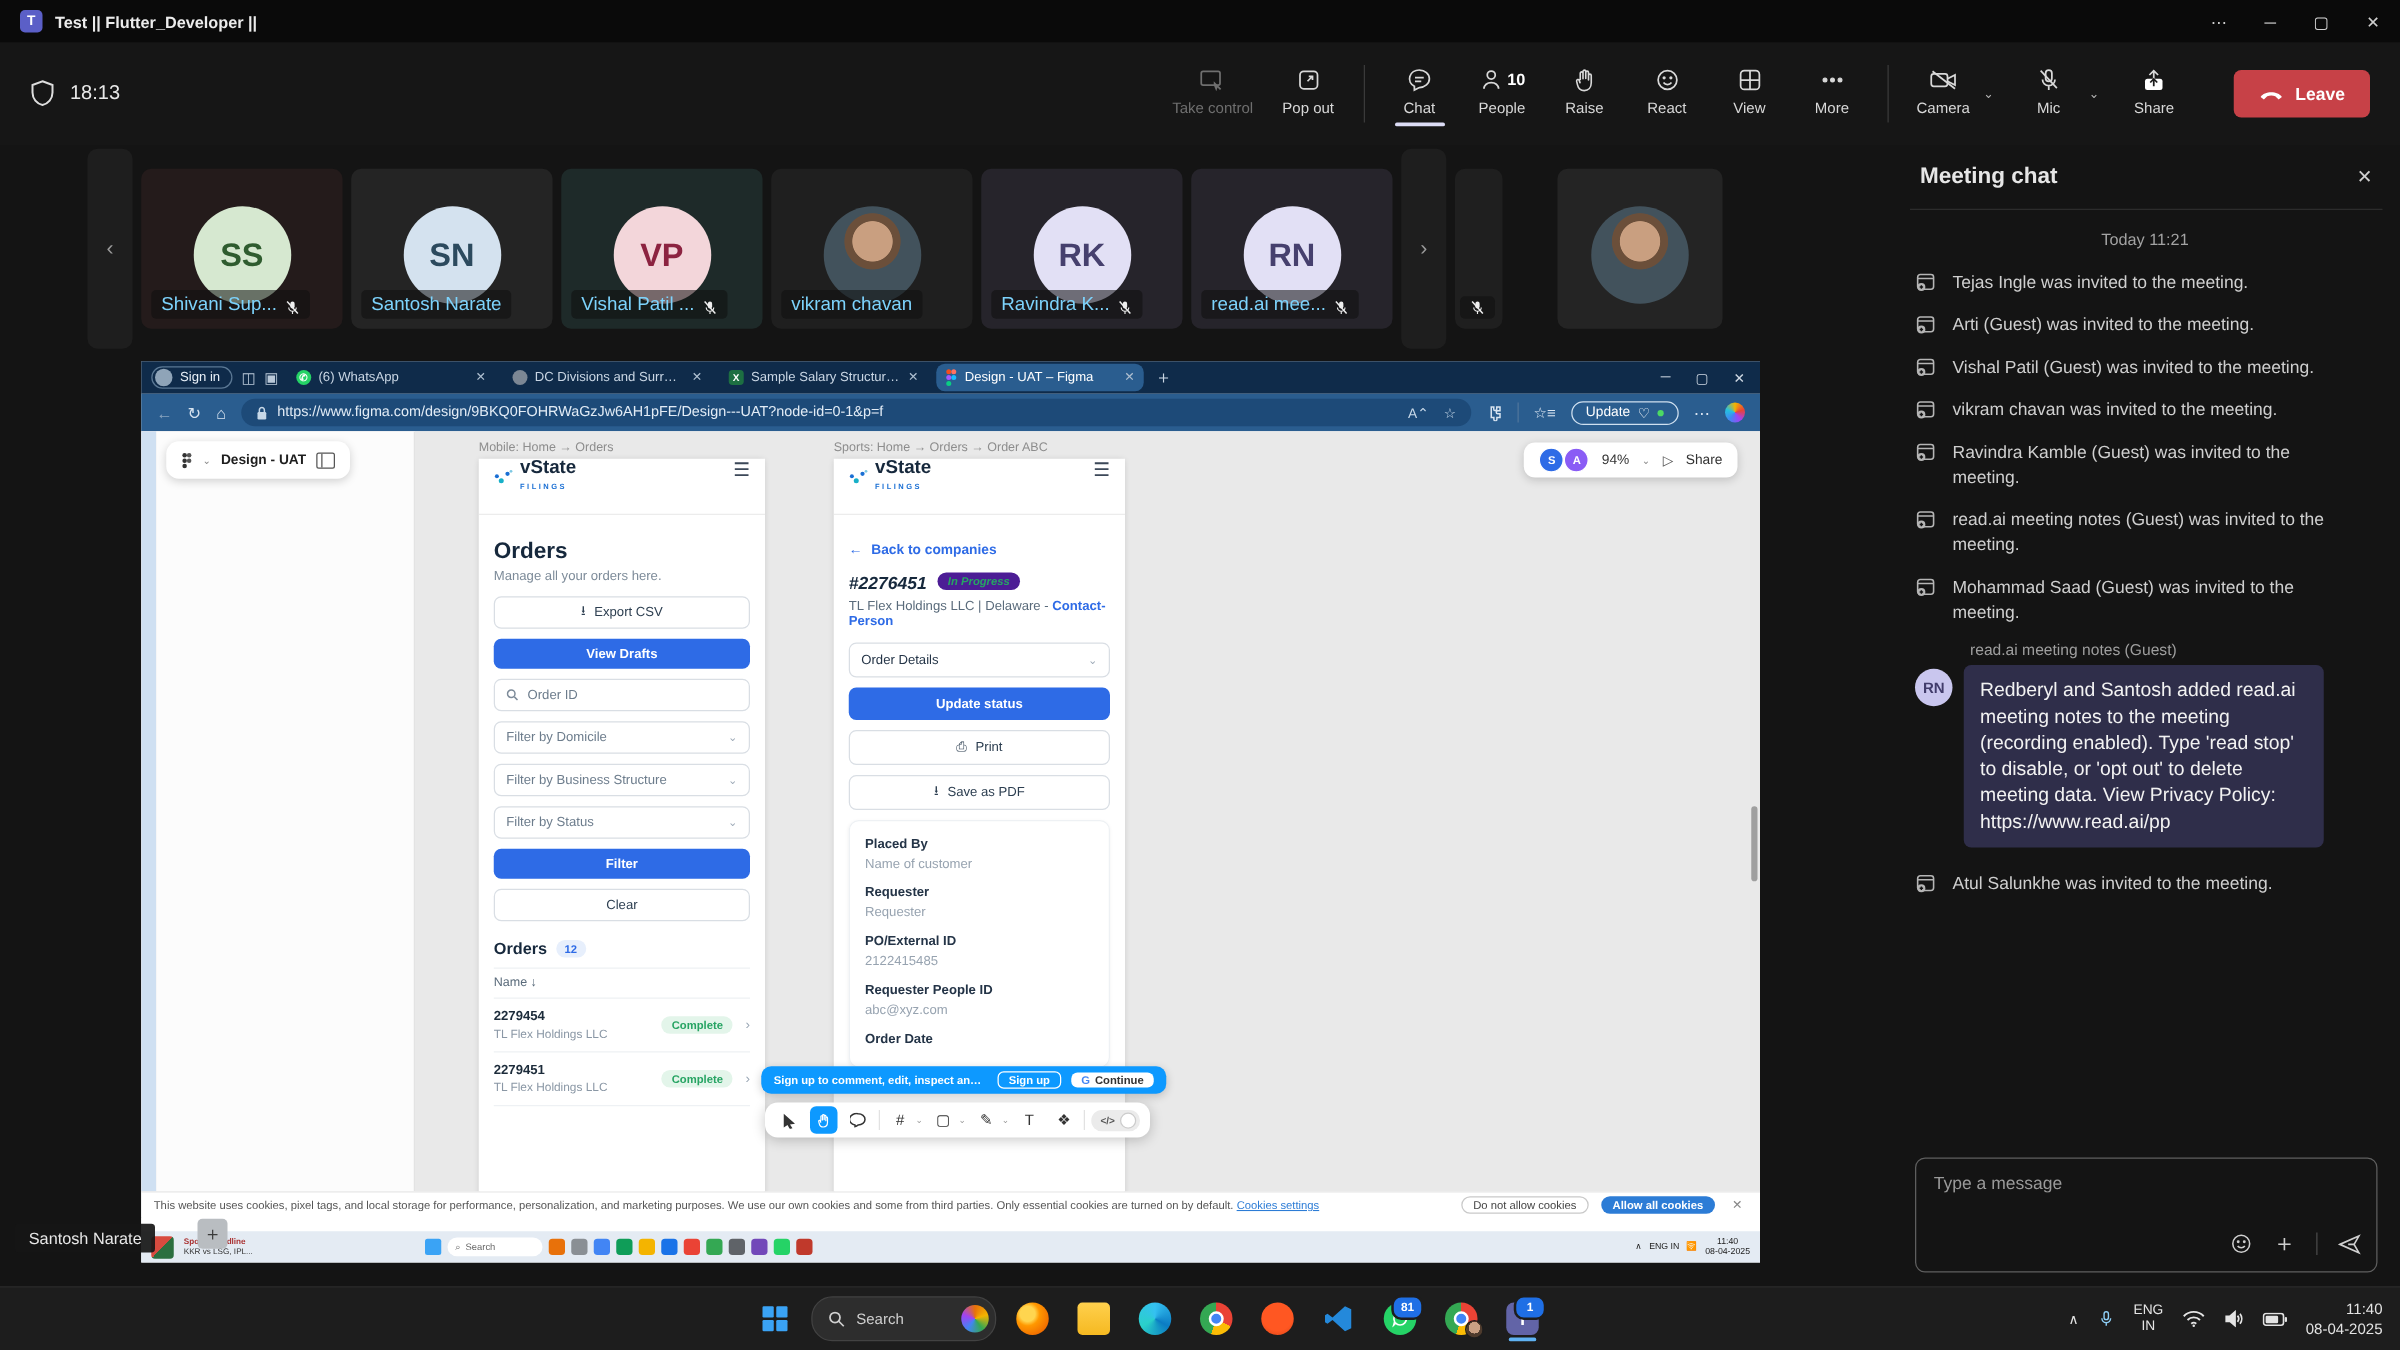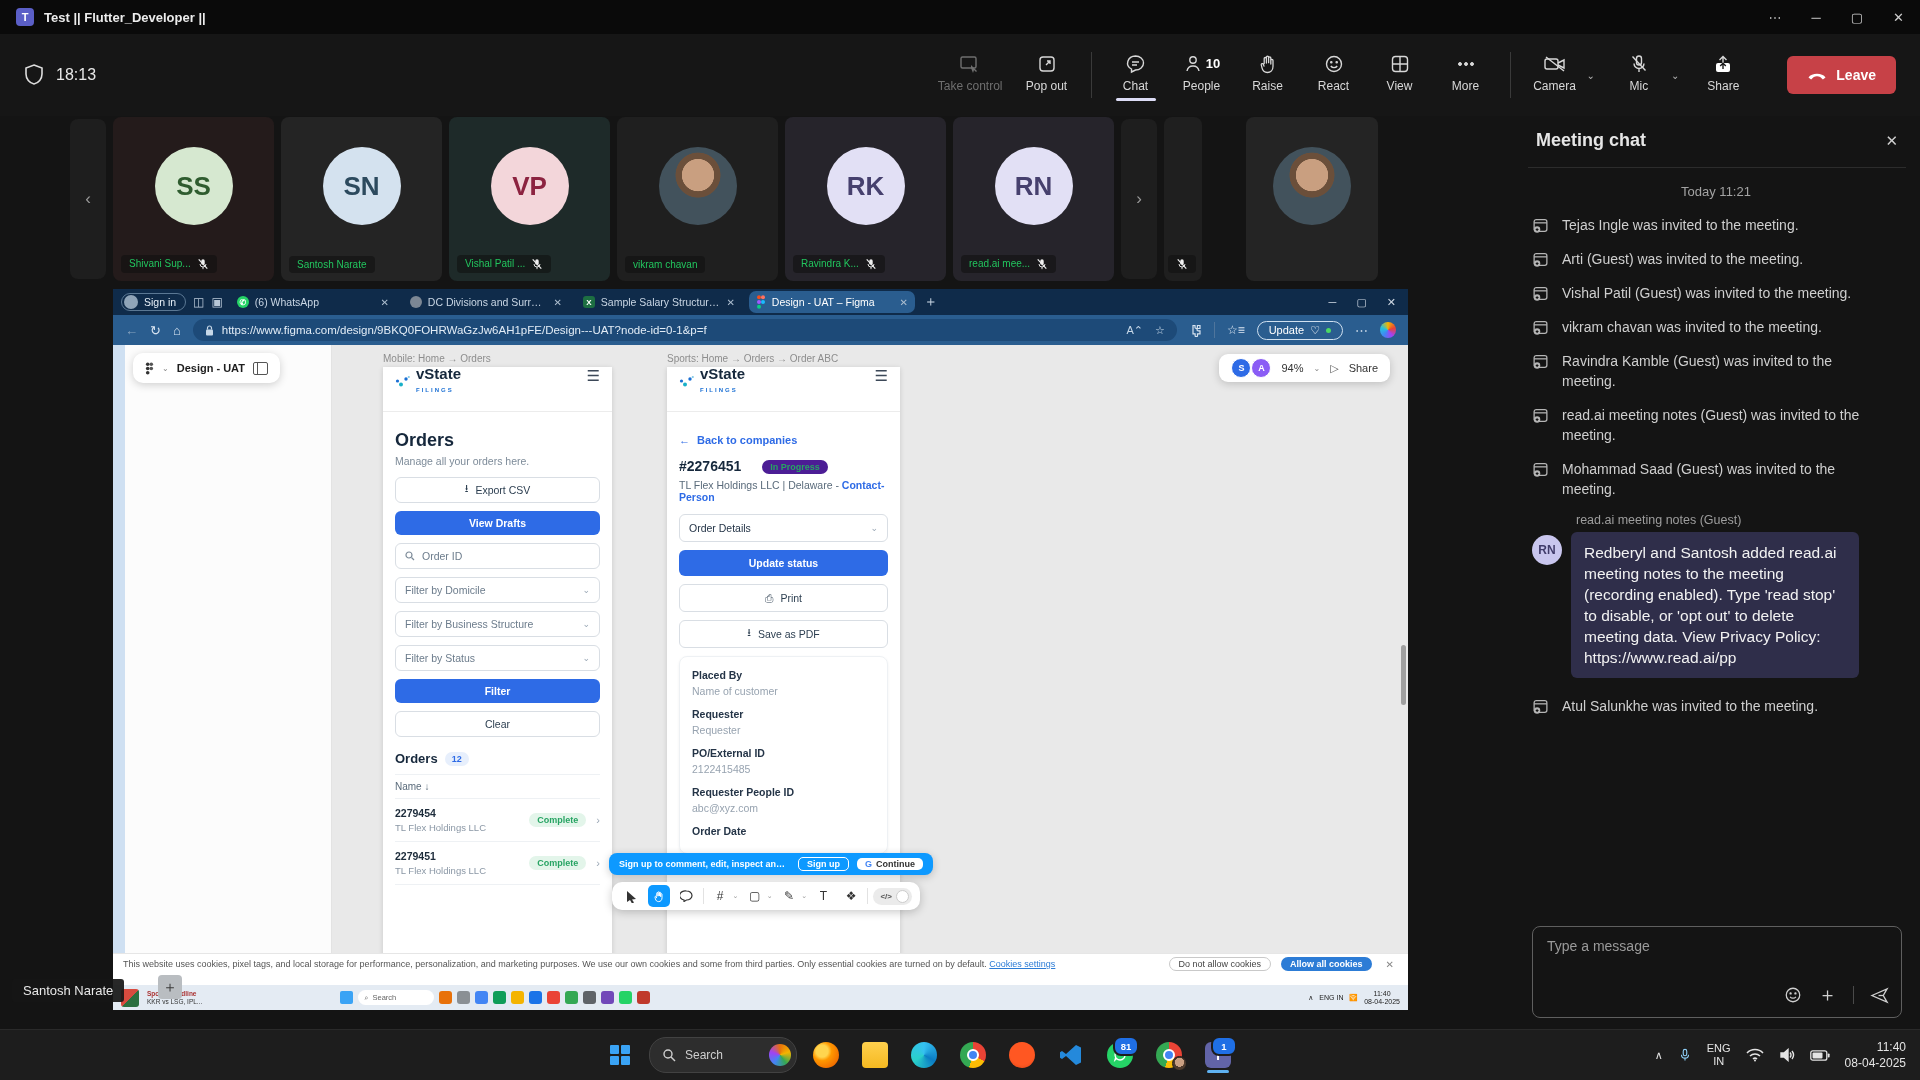--- a/index.html
+++ b/index.html
@@ -30,27 +30,27 @@
   .cnt{font-weight:bold;font-size:13px;color:#fff;margin-left:3px;}
   .vdiv{width:1px;height:46px;background:#3a3a3a;}
   .chev{color:#b5b5b5;font-size:10px;margin-left:-12px;align-self:center;}
   .leave{display:flex;align-items:center;gap:9px;background:#c74147;color:#fff;font-weight:bold;
          font-size:14px;padding:0 20px;height:38px;border-radius:6px;margin-left:20px;}
 
   
   .strip{position:absolute;top:119px;left:70px;height:160px;display:flex;align-items:center;gap:7px;}
   .navbtn{width:36px;height:160px;background:#1e1e1e;border-radius:8px;display:flex;align-items:center;
           justify-content:center;color:#9a9a9a;font-size:17px;}
-  .tile{position:relative;width:161px;height:164px;border-radius:8px;overflow:hidden;flex:none;}
+  .tile{position:relative;width:161px;height:128px;border-radius:8px;overflow:hidden;flex:none;}
   .avatar{position:absolute;left:50%;top:30px;transform:translateX(-50%);width:78px;height:78px;
           border-radius:50%;display:flex;align-items:center;justify-content:center;font-size:26px;
           font-weight:bold;}
   .avatar.photo{background:radial-gradient(circle at 50% 36%,#c99f80 0 25%,#6b4f3a 26% 35%,#42525c 36% 100%);}
-  .plate{position:absolute;left:8px;bottom:8px;display:flex;align-items:flex-start;gap:6px;
-         background:rgba(15,15,15,.55);border-radius:4px;padding:3px 8px;font-size:10px;color:#22c55e;}
+  .plate{position:absolute;left:8px;bottom:8px;display:flex;align-items:flex-end;gap:6px;
+         background:rgba(15,15,15,.55);border-radius:4px;padding:3px 8px;font-size:15px;color:#7dd3fc;}
   .tile.partial{width:38px}
   .spk-gap{width:30px;flex:none}
 
   
   .stage{position:absolute;left:113px;top:289px;width:1295px;height:721px;display:flex;
          flex-direction:column;background:#fff;}
   .tabstrip{height:26px;background:#0f2b4a;display:flex;align-items:center;gap:7px;padding:0 8px;
             color:#d6e2ef;flex:none;}
   .signin{display:flex;align-items:center;gap:6px;border:1px solid #5b7894;border-radius:12px;
           padding:1px 9px 1px 2px;font-size:10.5px;color:#e8f0f8;}
@@ -138,21 +138,21 @@
   .namecol{display:flex;font-size:10px;color:#5a6b7b;padding:6px 0;border-top:1px solid #eef1f4;
            border-bottom:1px solid #eef1f4;}
   .orow{display:flex;align-items:center;padding:8px 0;border-bottom:1px solid #eef1f4;}
   .oid{font-size:10.5px;font-weight:bold;color:#1c2b3a;}
   .ocomp{font-size:9.5px;color:#8a97a5;margin-top:3px;}
   .obadge{margin-left:auto;background:#e3f5ea;color:#27a463;font-size:9px;font-weight:bold;
           border-radius:9px;padding:2px 8px;}
   .ochev{color:#9aa7b5;margin-left:10px;font-size:11px;}
   .back{display:flex;align-items:center;gap:7px;color:#2e6be6;font-weight:bold;font-size:11px;
         margin:10px 0 12px;}
-  .ordline{display:flex;align-items:flex-end;gap:21px;margin-bottom:5px;}
+  .ordline{display:flex;align-items:flex-start;gap:9px;margin-bottom:5px;font-style:italic;}
   .ordno{font-size:14px;font-weight:bold;color:#16283c;}
   .inprog{background:#4c1d95;color:#27a463;font-size:9px;font-weight:bold;border-radius:9px;
           padding:2px 8px;}
   .compline{font-size:10.5px;color:#5a6b7b;margin-bottom:11px;}
   .clink{color:#2e6be6;font-weight:bold;}
   .card{border:1px solid #eef1f4;border-radius:8px;box-shadow:0 1px 3px rgba(0,0,0,.06);
         padding:12px;margin-top:6px;}
   .flabel{font-size:10.5px;font-weight:bold;color:#243447;margin-bottom:4px;}
   .fval{font-size:10.5px;color:#97a3b0;margin-bottom:11px;}
 

